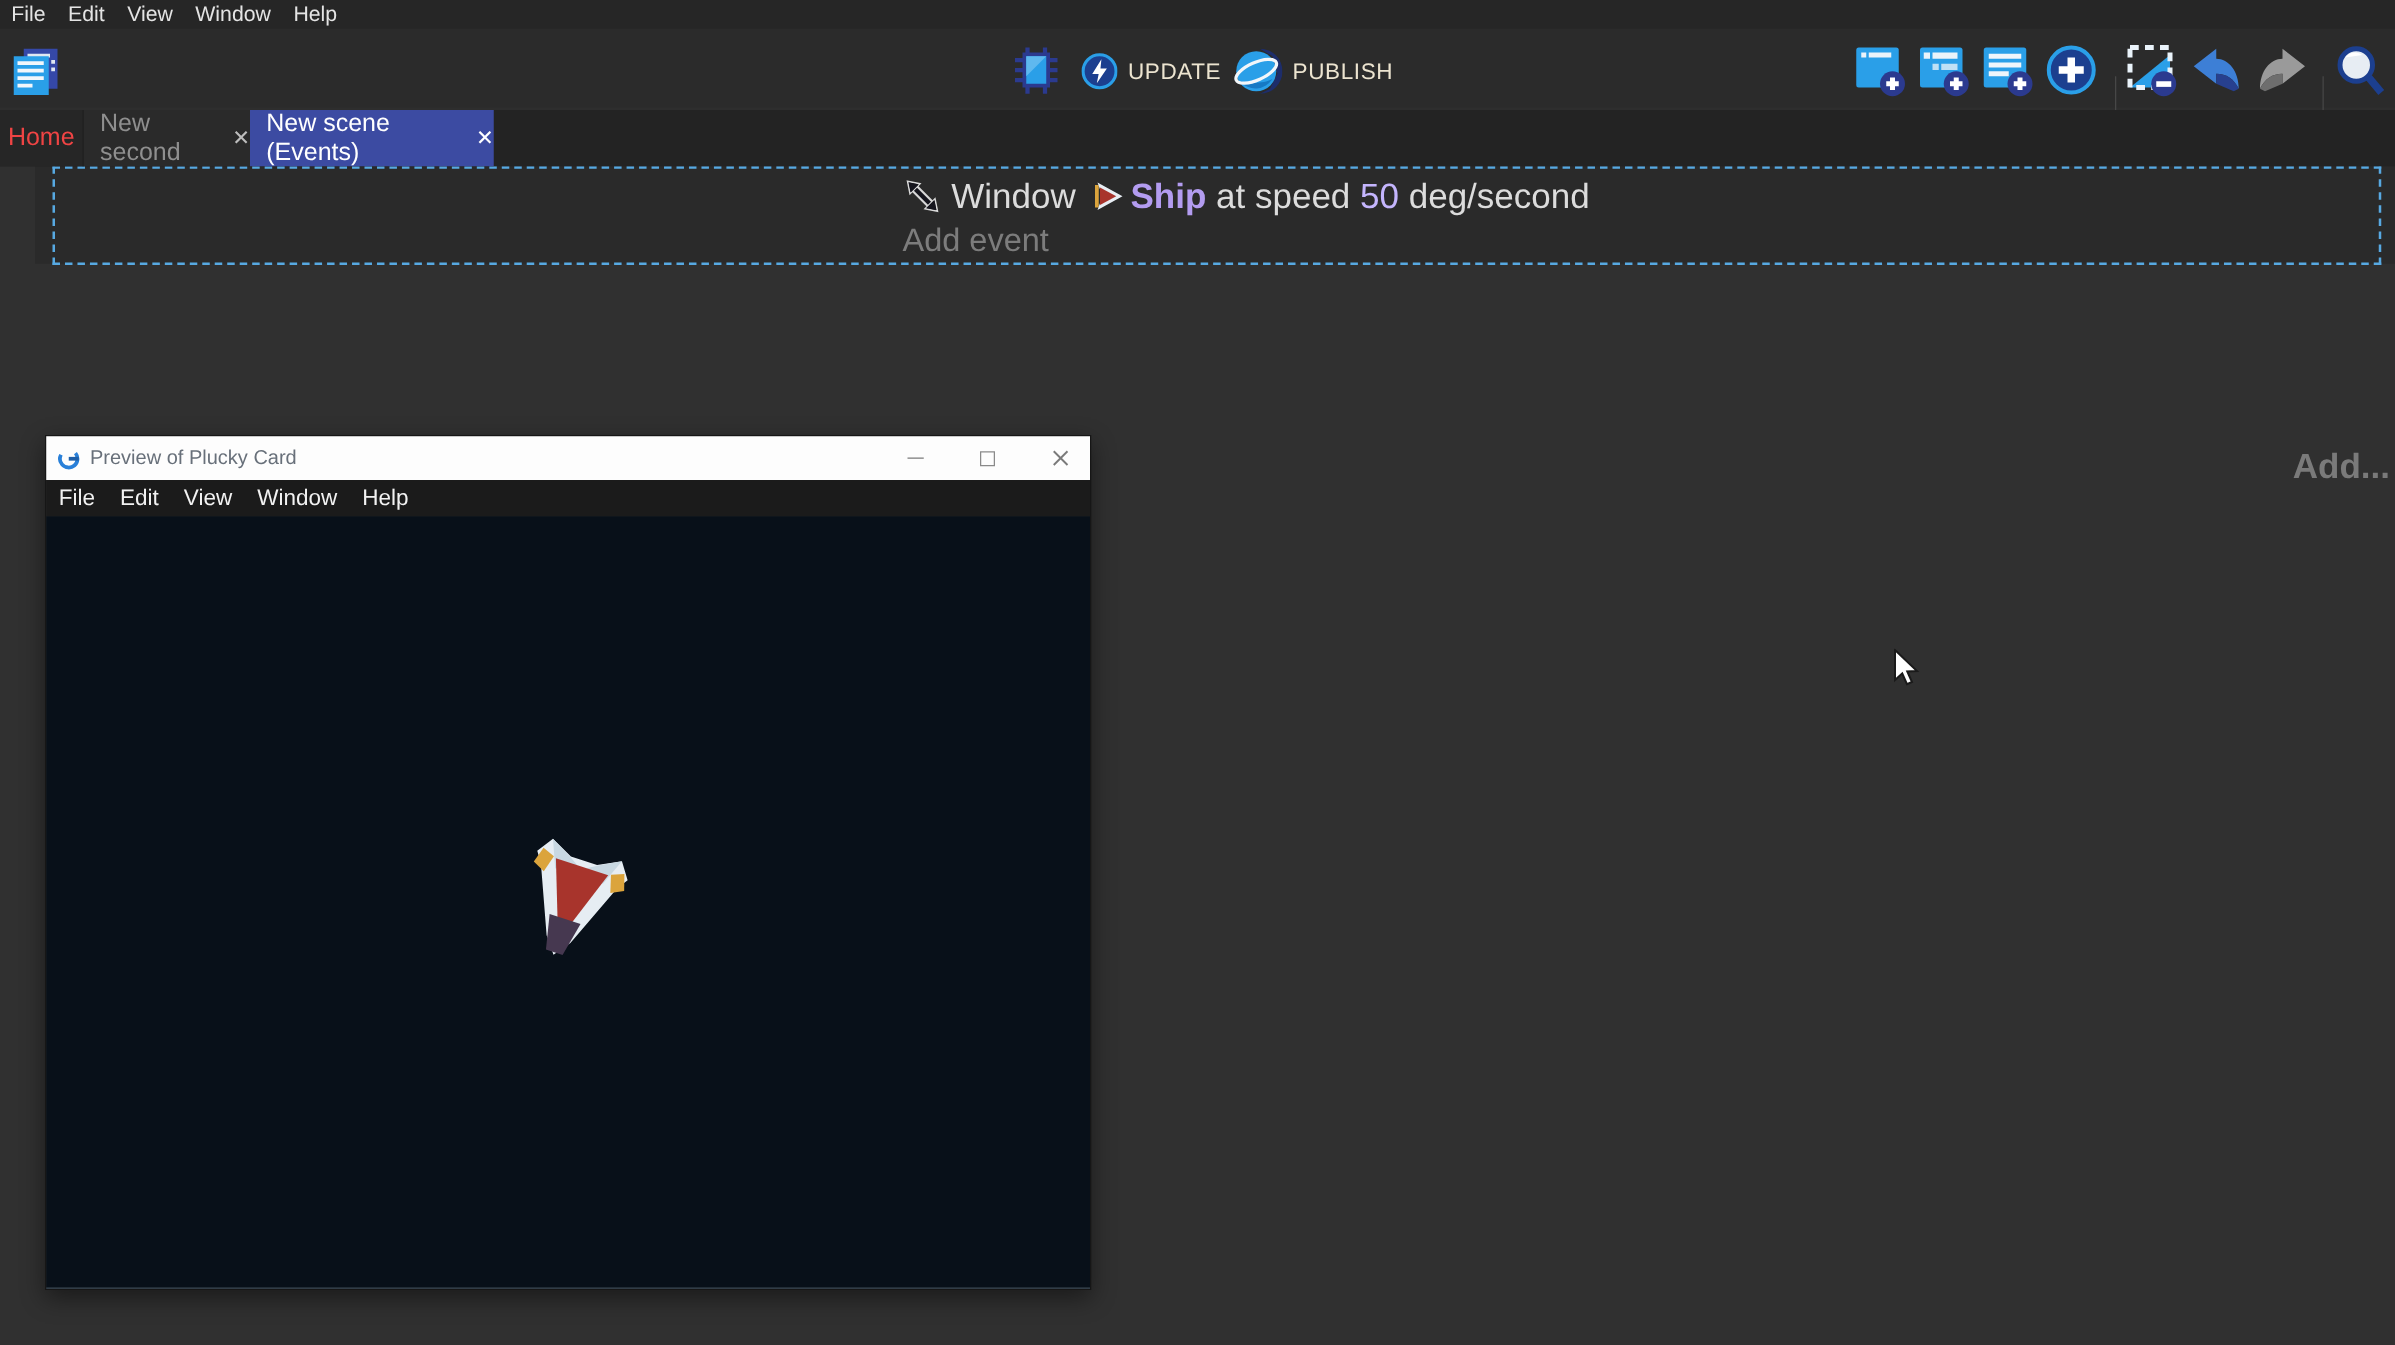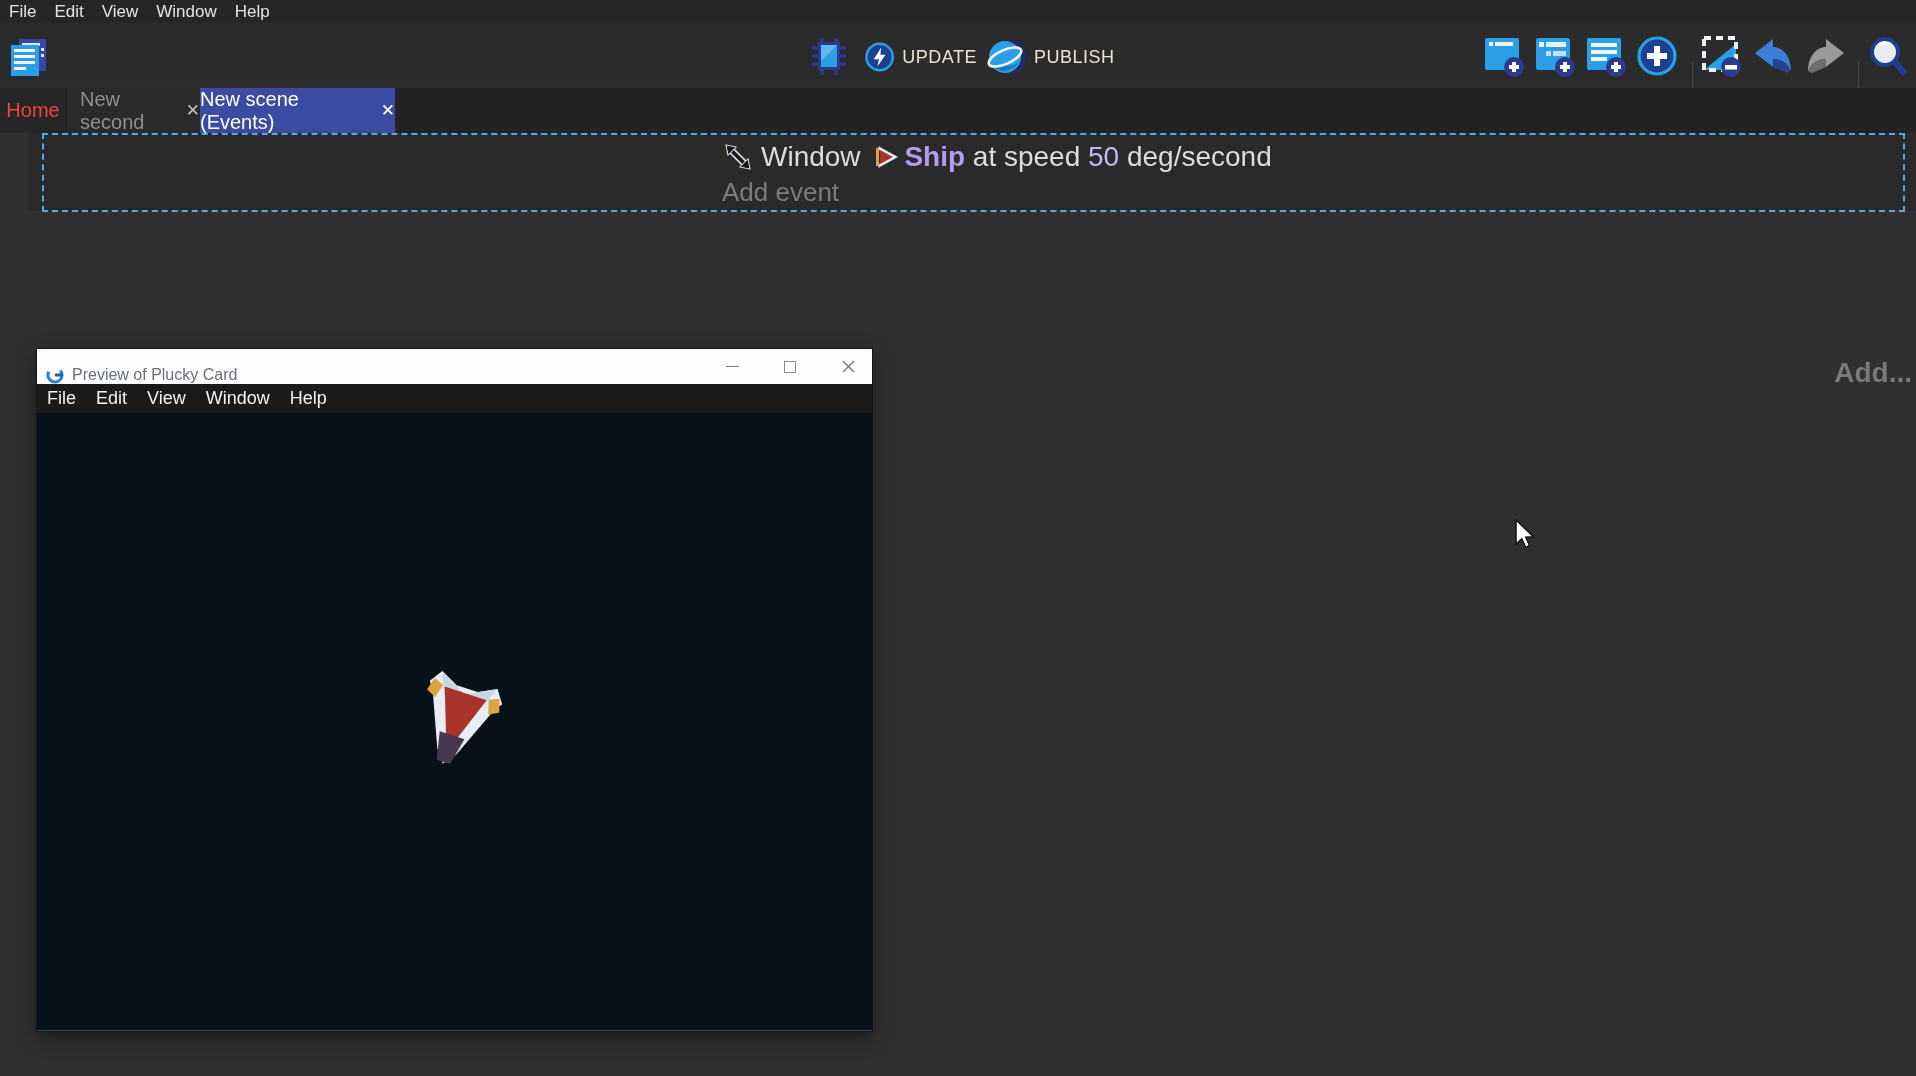--- a/index.html
+++ b/index.html
@@ -24,21 +24,21 @@
             background:#232323; z-index:5; }
   .tab { position:absolute; top:0; height:45px; display:flex; align-items:center; }
   .tab-label { font-size:20px; }
   .tab-close { font-size:17px; margin-left:20px; cursor:pointer; }
   #tab-home { left:0; width:66px; justify-content:center; background:#262626; }
   #tab-home .tab-label { color:#ef4444; }
   #tab-new-scene { left:66px; width:134px; padding-left:13px; background:#2a2a2a;
                    border-left:1px solid #1f1f1f; }
   #tab-new-scene .tab-label { color:#8f8f8f; }
   #tab-new-scene .tab-close { color:#bdbdbd; }
-  #tab-events { left:200px; width:195px; background:#3c4ba2; }
+  #tab-events { left:200px; width:195px; padding-left:13px; background:#3c4ba2; }
   #tab-events .tab-label { color:#ffffff; }
   #tab-events .tab-close { color:#ffffff; }
 
   
   #events-sheet { position:absolute; left:0; top:133px; width:1916px; height:943px;
                   background:#303030; }
   #event-row { position:absolute; left:28px; top:0; width:1888px; height:78px;
                background:#2a2a2a; }
   #condition-block { position:absolute; left:0; top:0; width:688px; height:78px;
                      background:#474747; }
@@ -54,21 +54,21 @@
                         color:#7c7c7c; }
   #footer-row { position:absolute; left:0; top:224px; width:1916px; height:34px;font-weight:bold; }
   #add-new-event { position:absolute; left:42px; top:0; font-size:28px; color:#7a7a7a; }
   #add-more { position:absolute; right:4px; top:0; font-size:28px; color:#7a7a7a; }
 
   
   #preview-window { position:absolute; left:36px; top:348px; width:837px; height:684px;
                     box-shadow:0 6px 18px rgba(0,0,0,0.45); border:1px solid #161616;
                     z-index:4; }
   #pw-titlebar { position:absolute; left:0; top:0; width:100%; height:35px;
-                 background:#fdfdfd; display:flex; align-items:flex-end; }
+                 background:#fdfdfd; display:flex; align-items:center; }
   #pw-title { color:#68707a; font-size:16px; margin-left:8px; }
   #pw-controls { position:absolute; right:12px; top:0; height:35px; display:flex;
                  align-items:center; gap:34px; }
   .pw-ctl { width:24px; height:24px; display:flex; align-items:center;
             justify-content:center; cursor:pointer; }
   #pw-menubar { position:absolute; left:0; top:35px; width:100%; height:29px;
                 background:#1b1b1b; display:flex; align-items:center; }
   .pw-menu-item { color:#f2f2f2; font-size:18px; padding:0 10px; }
   #game-area { position:absolute; left:0; top:64px; width:100%; height:618px;
                background:#081019; border-bottom:1px solid #3c4a55; }

